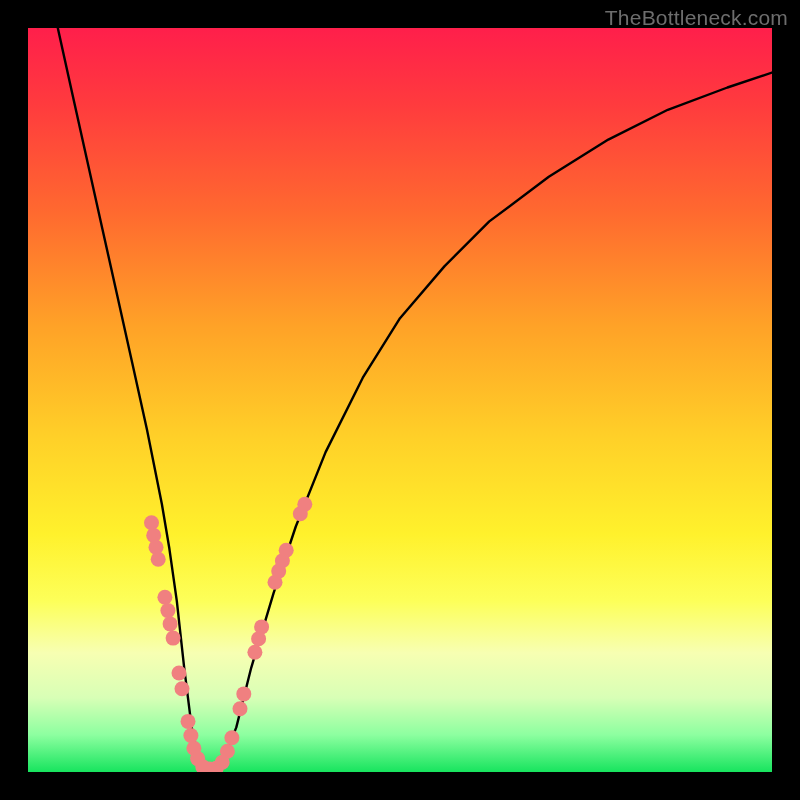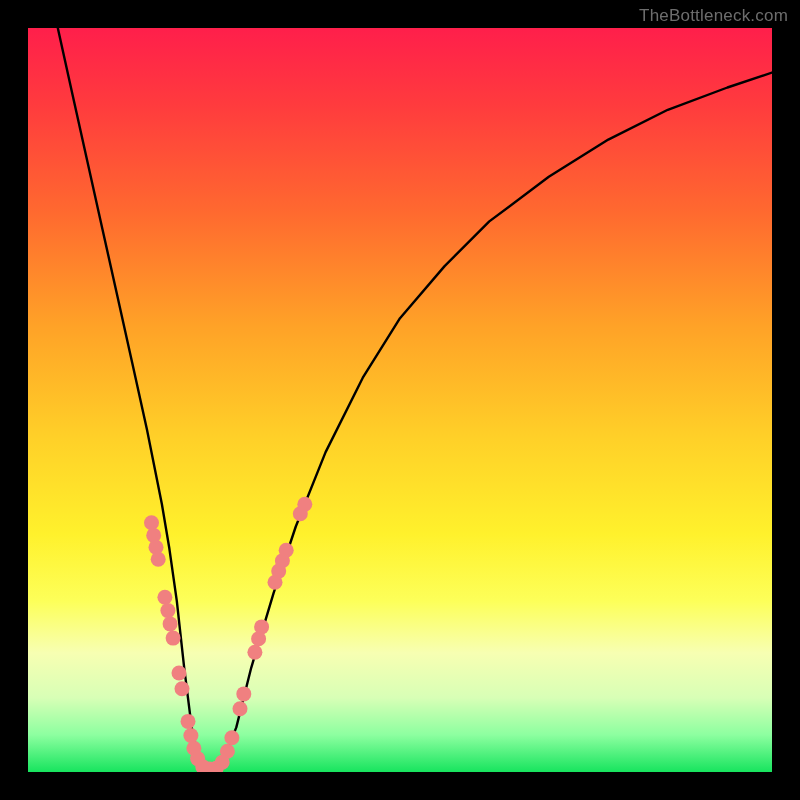--- a/index.html
+++ b/index.html
@@ -35,21 +35,21 @@
       #d8ffb6 90%,
       #8dffa0 95%,
       #17e45e 100%
     );
   }
   .watermark {
     position: absolute;
     top: 6px;
     right: 12px;
     color: #6d6d6d;
-    font-size: 17px;
+    font-size: 21px;
     font-weight: 500;
     letter-spacing: 0.2px;
     user-select: none;
   }
   svg.curve {
     position: absolute;
     inset: 0;
     width: 744px;
     height: 744px;
   }

